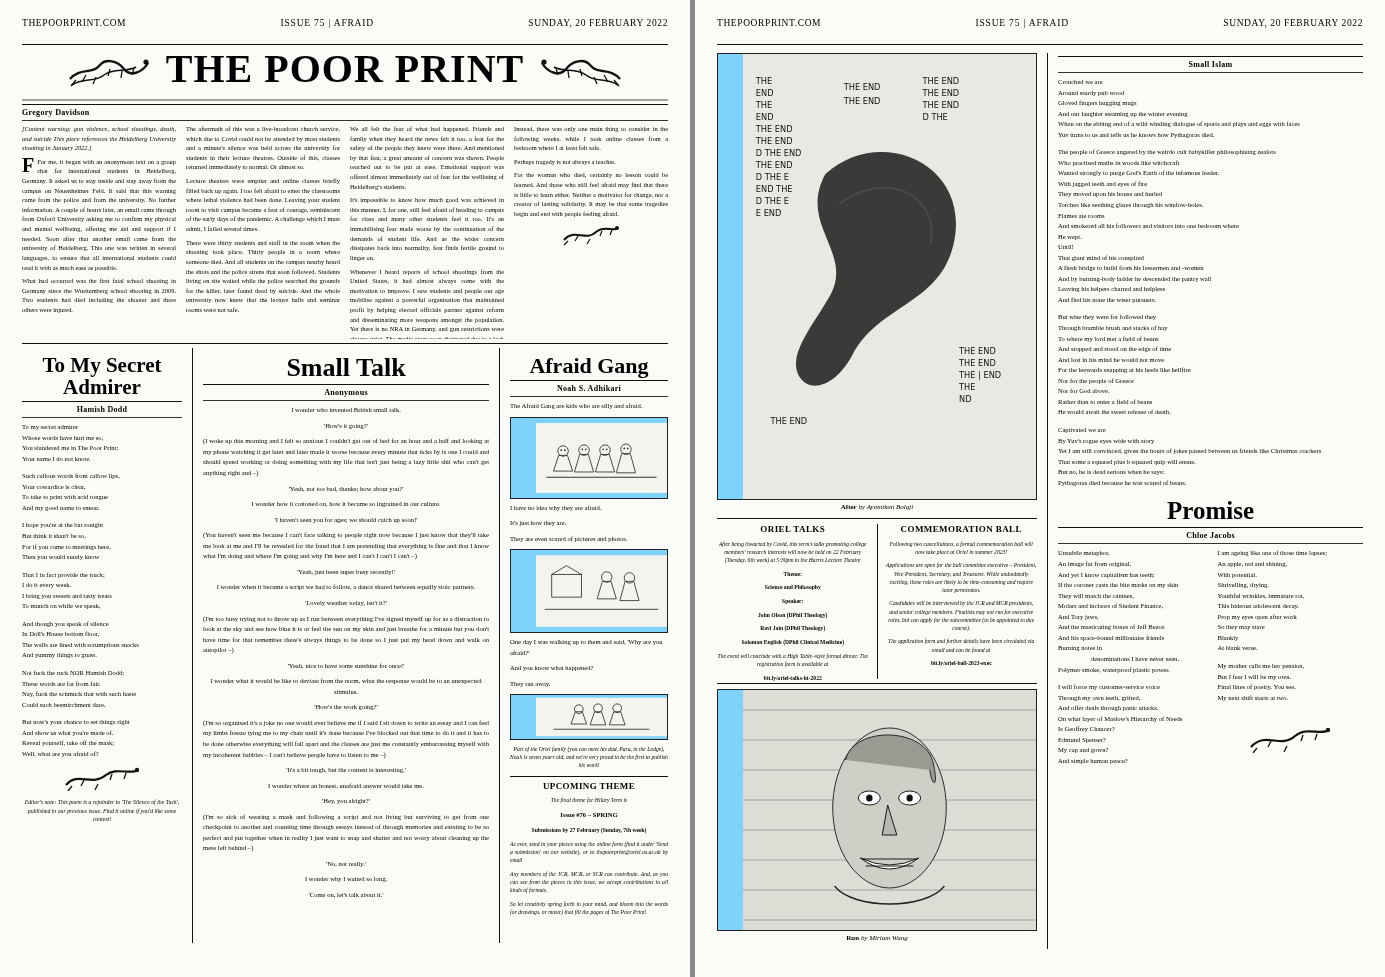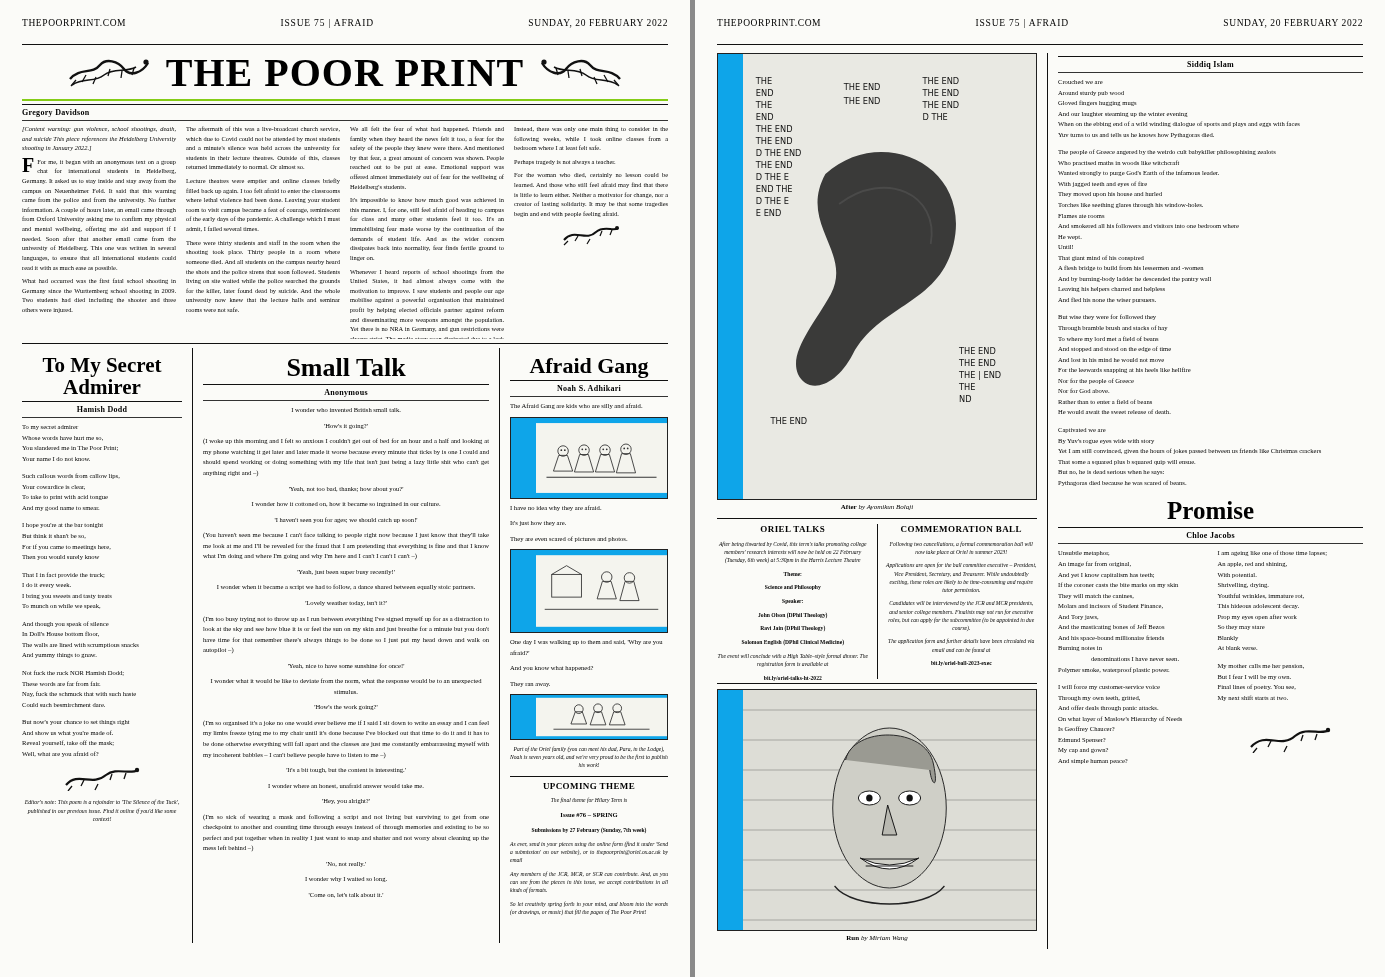--- a/index.html
+++ b/index.html
@@ -6,22 +6,22 @@
   body{font-family:"Liberation Serif", serif;}
   #page{width:1385px;height:977px;position:relative;background:#8a8a8a;overflow:hidden;}
   .sheet{position:absolute;top:0;background:#fbfbf8;overflow:hidden;}
   .sheet.left{left:0;width:690px;height:977px;}
   .sheet.right{left:695px;width:690px;height:977px;}
   .inner{padding:18px 22px 10px 22px;}
   .masthead-bar{display:flex;justify-content:space-between;align-items:flex-end;
     font-family:"Liberation Serif",serif;font-size:9.5px;letter-spacing:.6px;
     border-bottom:1px solid #111;padding-bottom:16px;}
   .masthead-bar .mid{letter-spacing:.8px;}
-  .title-row{display:flex;align-items:flex-end;justify-content:center;gap:14px;
-    border-bottom:2px solid #84cc16;padding:4px 0 6px 0;}
+  .title-row{display:flex;align-items:flex-start;justify-content:center;gap:14px;
+    border-bottom:2px solid #a3a3a3;padding:4px 0 6px 0;}
   .title-row .logo{width:86px;height:44px;flex:0 0 auto;}
   .paper-title{font-family:"Liberation Serif",serif;font-weight:bold;font-size:40px;
     letter-spacing:1px;line-height:1;}
   h1.headline{font-family:"Liberation Serif",serif;font-weight:bold;
     font-size:26px;text-align:center;margin:6px 0 2px 0;line-height:1.05;}
   h1.headline.left-al{text-align:left;}
   .byline{text-align:center;font-size:8px;font-weight:bold;letter-spacing:.3px;margin:1px 0 3px 0;}
   .byline.left-al{text-align:left;}
   .rule{border-top:1px solid #111;margin:3px 0;}
   .rule.thin{border-top:.6px solid #333;}
@@ -32,21 +32,21 @@
   p.verse{font-size:6.6px;line-height:1.6;margin:0;text-align:left;}
   p.verse.blank{height:7px;}
   p.dialog{font-size:6.6px;line-height:1.6;margin:0 0 5px 0;text-align:center;}
   p.dialog.just{text-align:justify;}
   .drop{float:left;font-size:20px;line-height:15px;font-weight:bold;padding:1px 3px 0 0;}
   .boxtitle{font-size:9px;font-weight:bold;text-align:center;letter-spacing:.4px;margin-bottom:3px;}
   .boxtxt{font-size:5.6px;line-height:1.45;text-align:center;font-style:italic;}
   .boxtxt.b{font-style:normal;}
   .imgcap{font-size:7px;text-align:center;font-style:italic;margin-top:3px;}
   .imgcap b{font-style:normal;}
-  .artbox{border:1px solid #222;background:#0ea5e9;position:relative;overflow:hidden;padding-left:25px;}
+  .artbox{border:1px solid #222;background:#7dd3fc;position:relative;overflow:hidden;padding-left:25px;}
   .tinyital{font-size:5.6px;font-style:italic;line-height:1.4;text-align:justify;}
   .sig{font-size:5.8px;font-style:italic;line-height:1.4;text-align:justify;}
   .two-col-poem{display:flex;gap:14px;}
   .two-col-poem .c{flex:1;}
 </style>
 </head>
 <body>
 
 <div id="page">
 
@@ -381,21 +381,21 @@
           <p class="imgcap">
             <b>Run</b>
             <span>by Miriam Wang</span>
           </p>
         </div>
 
         <div style="width:1px;background:#111;"></div>
 
         <div style="flex:1;">
           <div class="rule"></div>
-          <div class="byline">Siddiq Islam</div>
+          <div class="byline">Small Islam</div>
           <div class="rule thin"></div>
           <div style="margin-top:4px;">
             <p class="verse">Crouched we are</p>
             <p class="verse">Around sturdy pub wood</p>
             <p class="verse">Gloved fingers hugging mugs</p>
             <p class="verse">And our laughter steaming up the winter evening</p>
             <p class="verse">When on the ebbing end of a wild winding dialogue of sports and plays and eggs with faces</p>
             <p class="verse">Yuv turns to us and tells us he knows how Pythagoras died.</p>
             <p class="verse blank"></p>
             <p class="verse">The people of Greece angered by the weirdo cult babykiller philosophising zealots</p>

